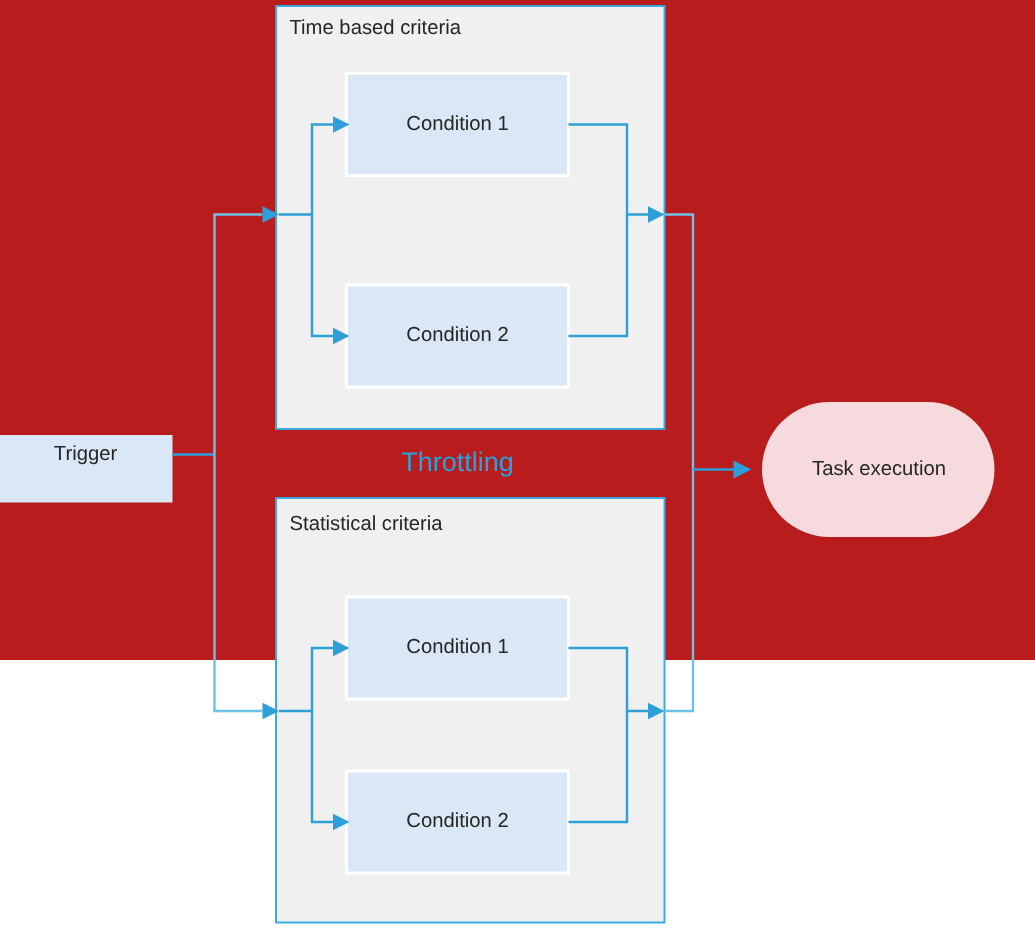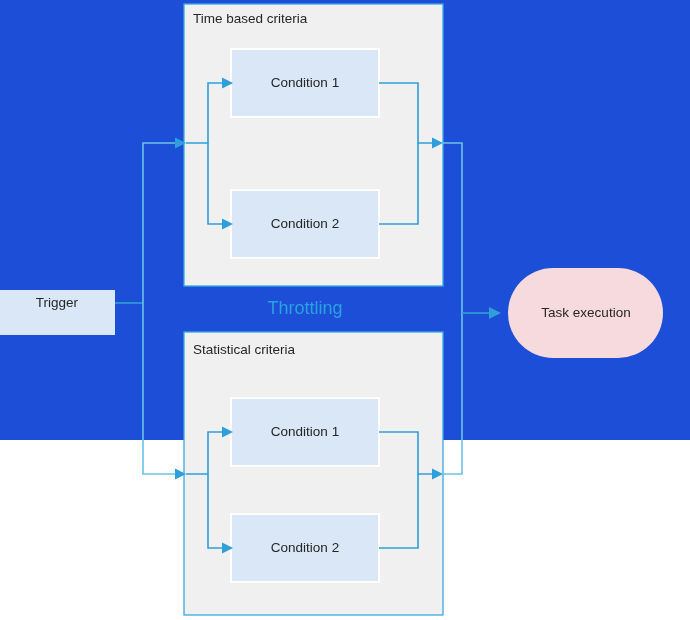--- a/index.html
+++ b/index.html
@@ -10,21 +10,21 @@
   body {
     width: 690px;
     height: 620px;
     font-family: "Liberation Sans", sans-serif;
     overflow: hidden;
   }
   #diagram-root {
     position: relative;
     width: 690px;
     height: 440px;
-    background: #1d4ed8;
+    background: #b91c1c;
   }
   svg.canvas {
     position: absolute;
     top: 0;
     left: 0;
     width: 690px;
     height: 620px;
   }
   .node-label {
     font-family: "Liberation Sans", sans-serif;

